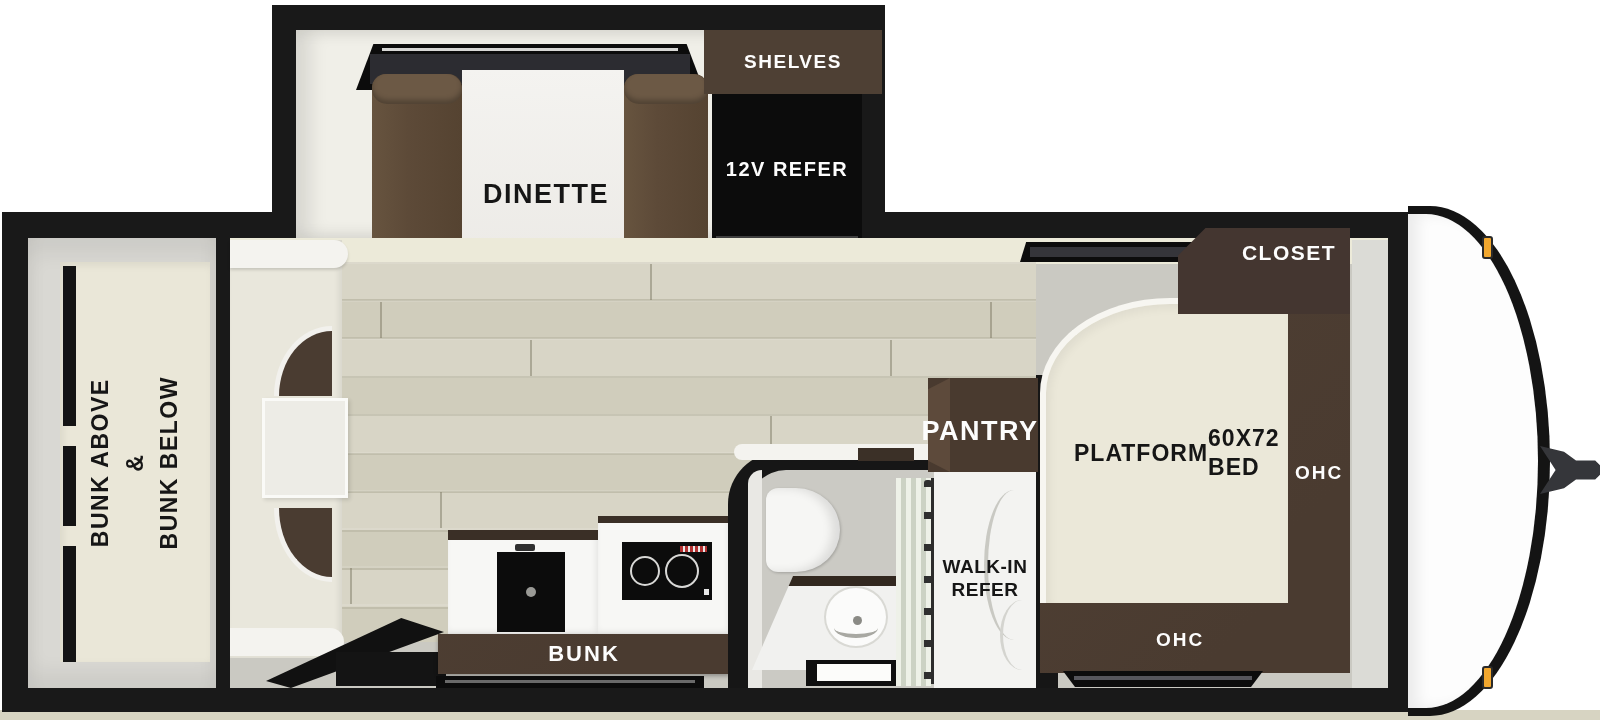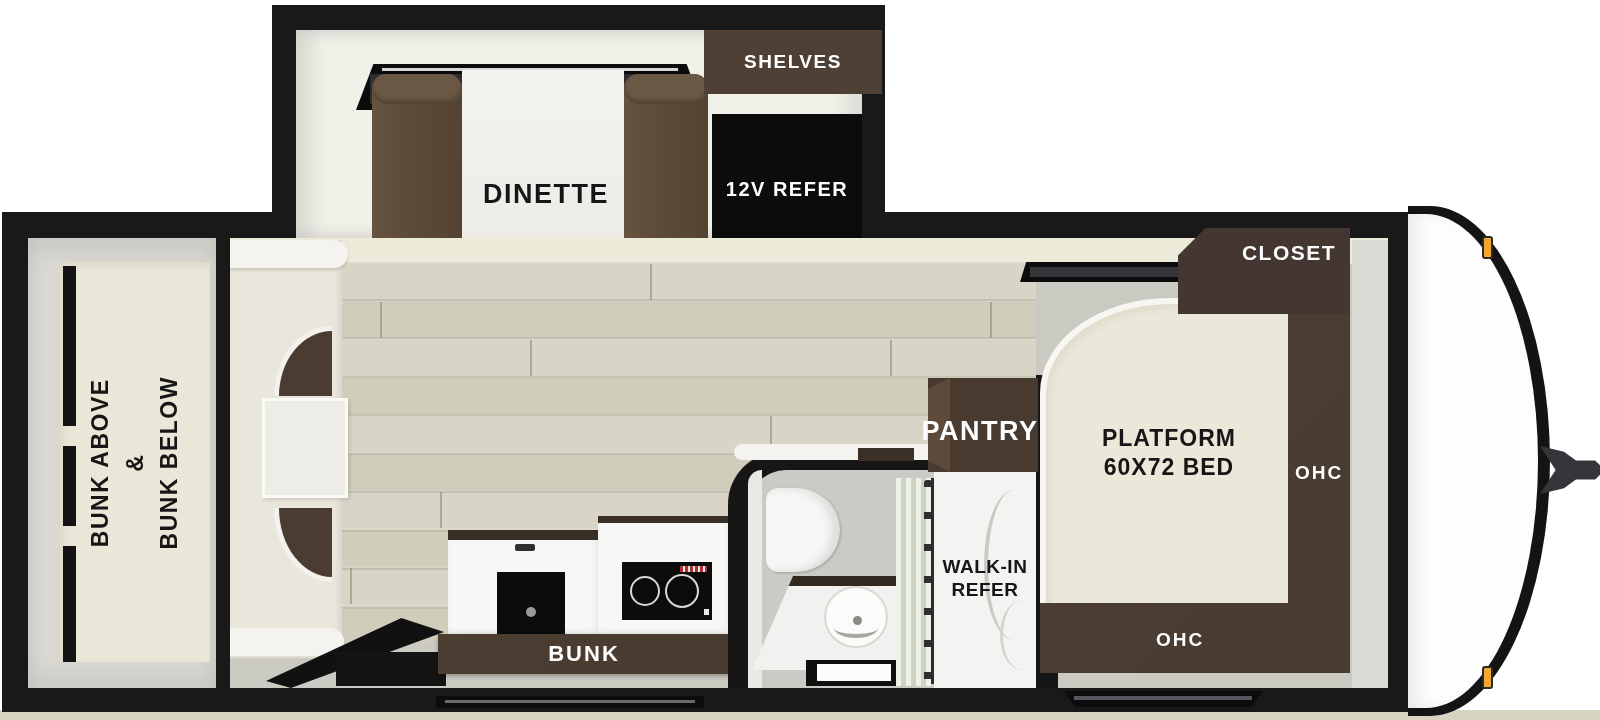--- a/index.html
+++ b/index.html
@@ -15,21 +15,21 @@
     background-color:#d5d2c2;
     background-image:
       repeating-linear-gradient(180deg, rgba(255,255,255,0.10) 0 2px, rgba(0,0,0,0) 2px 38px),
       repeating-linear-gradient(180deg, #d8d5c6 0 37px, #c1beac 37px 39px, #d0cdbc 39px 75px, #c1beac 75px 77px);
   }
   .seam { position:absolute; width:2px; height:36px; background:rgba(118,112,92,0.45); }
   .brown { background: linear-gradient(135deg,#52423655 0%,#0000 60%), #4a3b30; }
   .cream-panel { background:#e9e7dc; }
   .white-trim { background:#f4f3ef; }
   .counter { background:#f7f7f5; box-shadow: inset -2px -2px 6px rgba(0,0,0,0.08); }
-  .appliance { background:#0c0c0c;margin-top:20px; }
+  .appliance { background:#0c0c0c; }
   .burner { position:absolute; border:2px solid #d8d8d6; border-radius:50%; }
   .glass { background:#2c2c31; }
   .bench { background: linear-gradient(90deg,#67543f 0%, #5d4a38 40%, #554331 100%); border-radius:14px 14px 8px 8px; }
   .bench .armrest { position:absolute; left:0; top:0; width:100%; height:30px; border-radius:16px; background:#6c5945; box-shadow: inset 0 -4px 5px rgba(0,0,0,0.25); }
   .curtain { background: repeating-linear-gradient(90deg,#eef1e8 0 5px,#ccd2c4 5px 10px); }
   .bunk-text { transform: rotate(-90deg); font-weight:bold; font-size:23px; line-height:1.5; letter-spacing:1.5px; color:#161616; white-space:nowrap; text-align:center; }
 </style>
 </head>
 <body>
 
@@ -168,21 +168,21 @@
     <div class="abs" style="left:698px;top:140px;width:110px;height:94px;background:#493a2f;">
       <div class="abs" style="left:0;top:0;width:22px;height:100%;background:#5d4a3b;clip-path:polygon(0 12%,100% 0,100% 100%,0 88%);"></div>
       <div class="abs lbl lbl-light" style="left:4px;top:38px;width:96px;height:30px;font-size:27px;">PANTRY</div>
     </div>
 
     <div class="abs appliance" style="left:790px;top:4px;width:205px;height:20px;clip-path:polygon(3% 0,97% 0,100% 100%,0 100%);">
       <div class="abs glass" style="left:10px;top:5px;width:185px;height:10px;background:#35353a;"></div>
     </div>
     <div class="abs" style="left:1122px;top:2px;width:36px;height:448px;background:#dbdbd6;"></div>
     <div class="abs" style="left:810px;top:60px;width:248px;height:308px;background:#ebe8d9;border-top:6px solid #f7f6f1;border-left:6px solid #f7f6f1;border-top-left-radius:130px 95px;box-shadow:inset 4px 4px 10px rgba(0,0,0,0.05);">
-      <div class="abs" style="left:28px;top:120px;width:190px;height:58px;display:flex;flex-direction:column;align-items:center;justify-content:center;font-weight:bold;font-size:23px;letter-spacing:1px;color:#161616;line-height:1.25;">
+      <div class="abs" style="left:28px;top:120px;width:190px;height:58px;display:flex;flex-direction:row;align-items:center;font-weight:bold;font-size:23px;letter-spacing:1px;color:#161616;line-height:1.25;">
         <div>PLATFORM</div>
         <div>60X72 BED</div>
       </div>
     </div>
     <div class="abs brown" style="left:810px;top:365px;width:310px;height:70px;">
       <div class="abs lbl lbl-light" style="left:80px;top:24px;width:120px;height:26px;font-size:19px;letter-spacing:2px;">OHC</div>
     </div>
     <div class="abs brown" style="left:1058px;top:2px;width:62px;height:432px;">
       <div class="abs lbl lbl-light" style="left:0;top:220px;width:62px;height:26px;font-size:19px;letter-spacing:2px;">OHC</div>
     </div>

